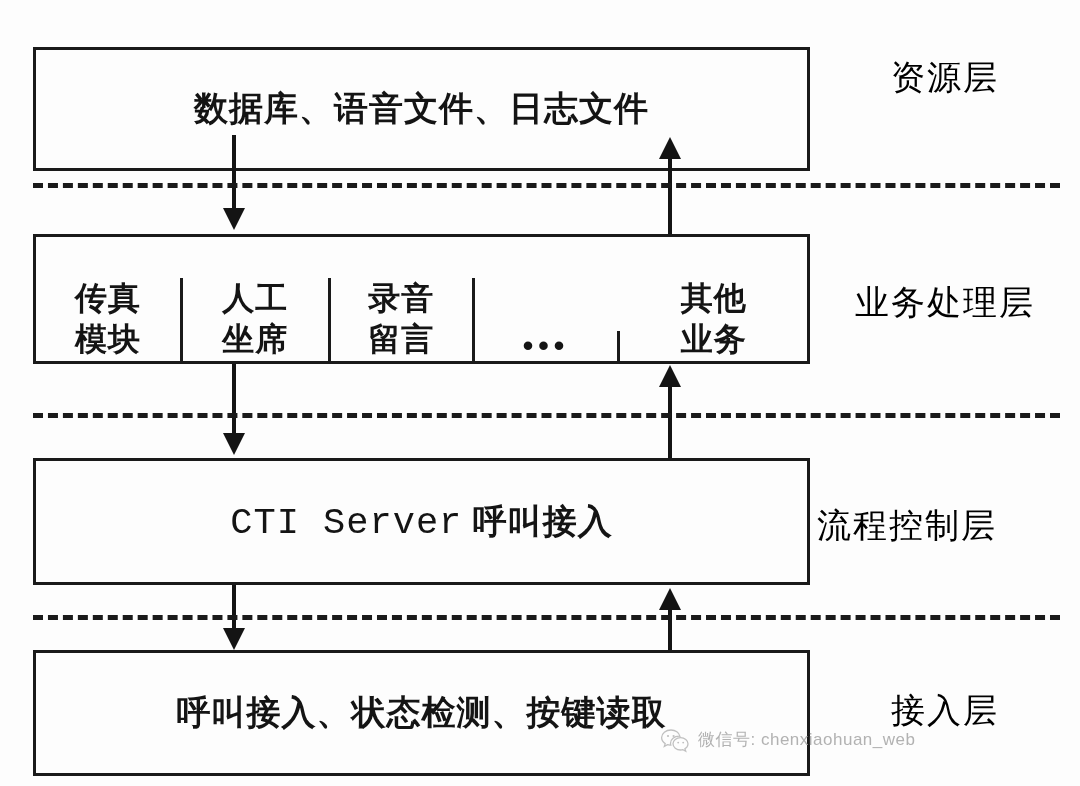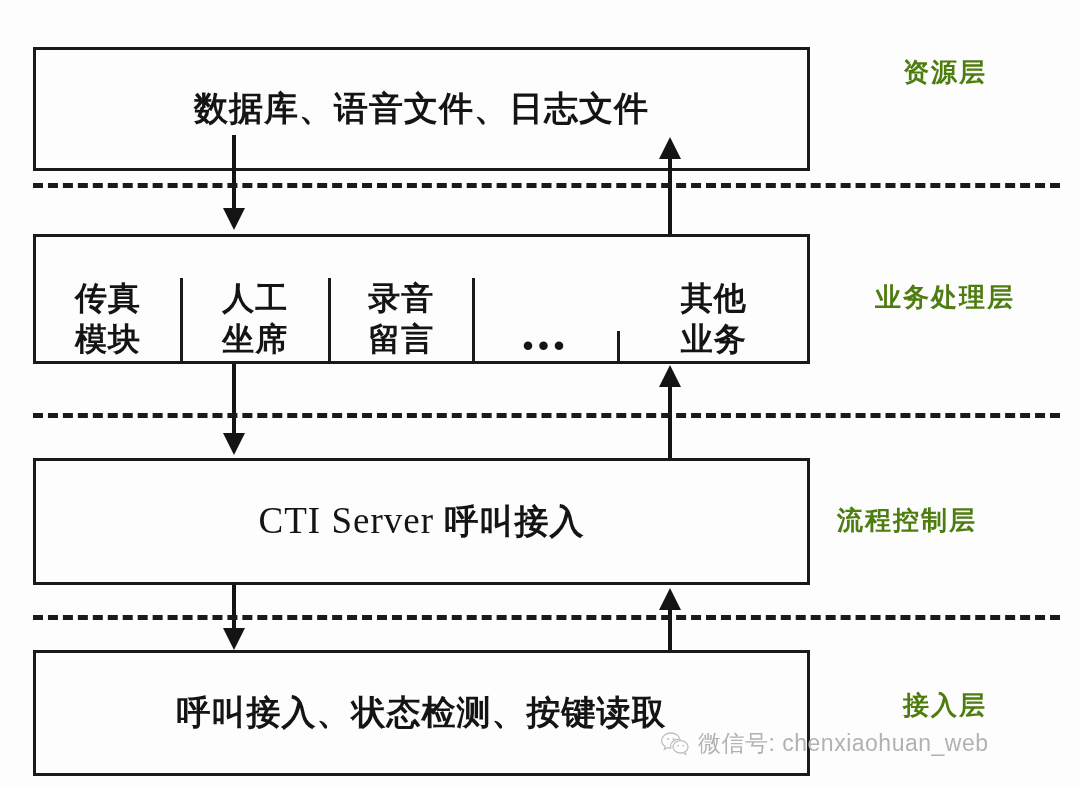--- a/index.html
+++ b/index.html
@@ -75,21 +75,21 @@
   #biz-3 { width: 147px; }
   #biz-4 { width: 188px; }
 
   
   #control-box { left: 33px; top: 458px; width: 777px; height: 127px; }
   #control-box .box-label {
     font-weight: normal;
     font-size: 34px;
   }
   .serif-part {
-    font-family: Liberation Serif, serif;
+    font-family: Liberation Mono, monospace;
     font-size: 37px;
   }
   .cjk-part {
     font-family: "Liberation Sans", "DejaVu Sans", sans-serif;
     font-size: 34px;
     font-weight: bold;
   }
 
   
   #access-box { left: 33px; top: 650px; width: 777px; height: 126px; }
@@ -117,42 +117,42 @@
     width: 0; height: 0;
     border-left: 11px solid transparent;
     border-right: 11px solid transparent;
   }
   .arrow-down { border-top: 22px solid #141414; }
   .arrow-up   { border-bottom: 22px solid #141414; }
 
   
   .layer-label {
     position: absolute;
-    font-size: 26px;
-    font-weight: bold;
-    color: #4d7c0f;
+    font-size: 34px;
+    font-weight: normal;
+    color: #000000;
     letter-spacing: 2px;
     white-space: nowrap;
     text-align: center;
   }
   #lbl-resource { left: 820px; top: 55px;  width: 250px; }
   #lbl-business { left: 820px; top: 280px; width: 250px; }
   #lbl-control  { left: 782px; top: 503px; width: 250px; }
   #lbl-access   { left: 820px; top: 688px; width: 250px; }
 
   
   #watermark {
     position: absolute;
     left: 660px;
     top: 728px;
     display: flex;
-    align-items: center;
+    align-items: flex-start;
     gap: 8px;
     color: #b9b9b9;
-    font-size: 23px;
+    font-size: 17px;
     white-space: nowrap;
   }
   #watermark .wm-text { color: #b2b2b2; letter-spacing: 0.5px; }
   .wechat-icon { display: block; }
 </style>
 </head>
 <body>
 
 <div id="canvas">
 

